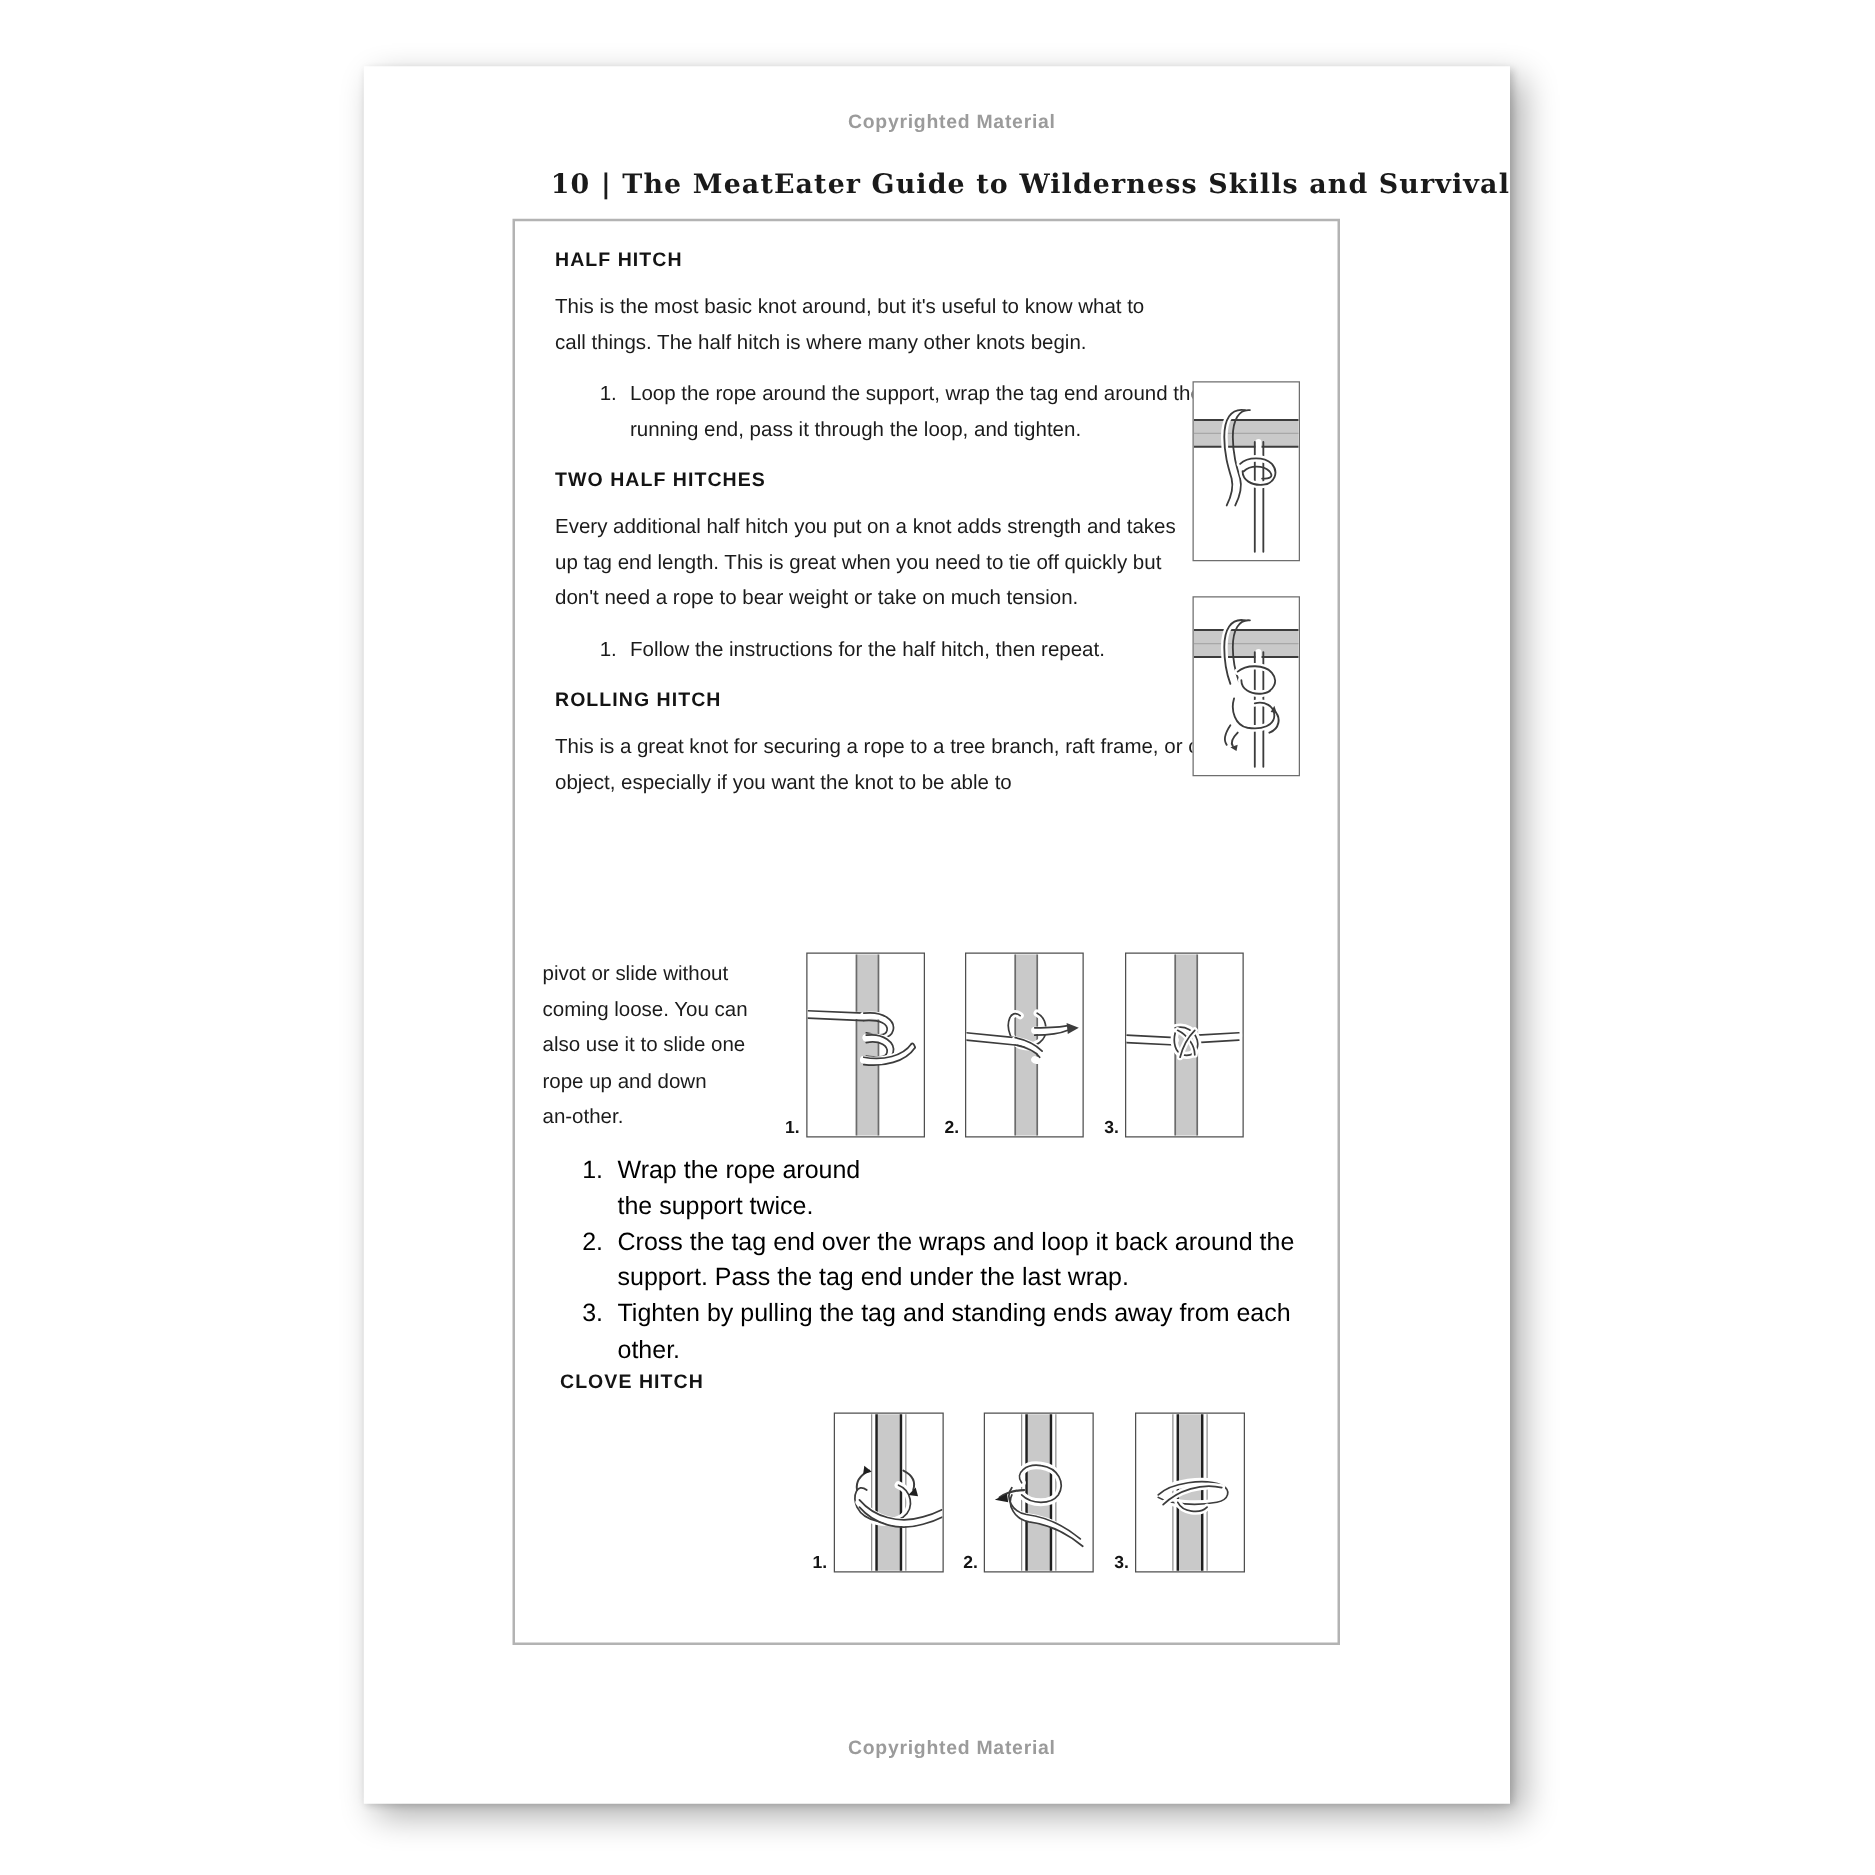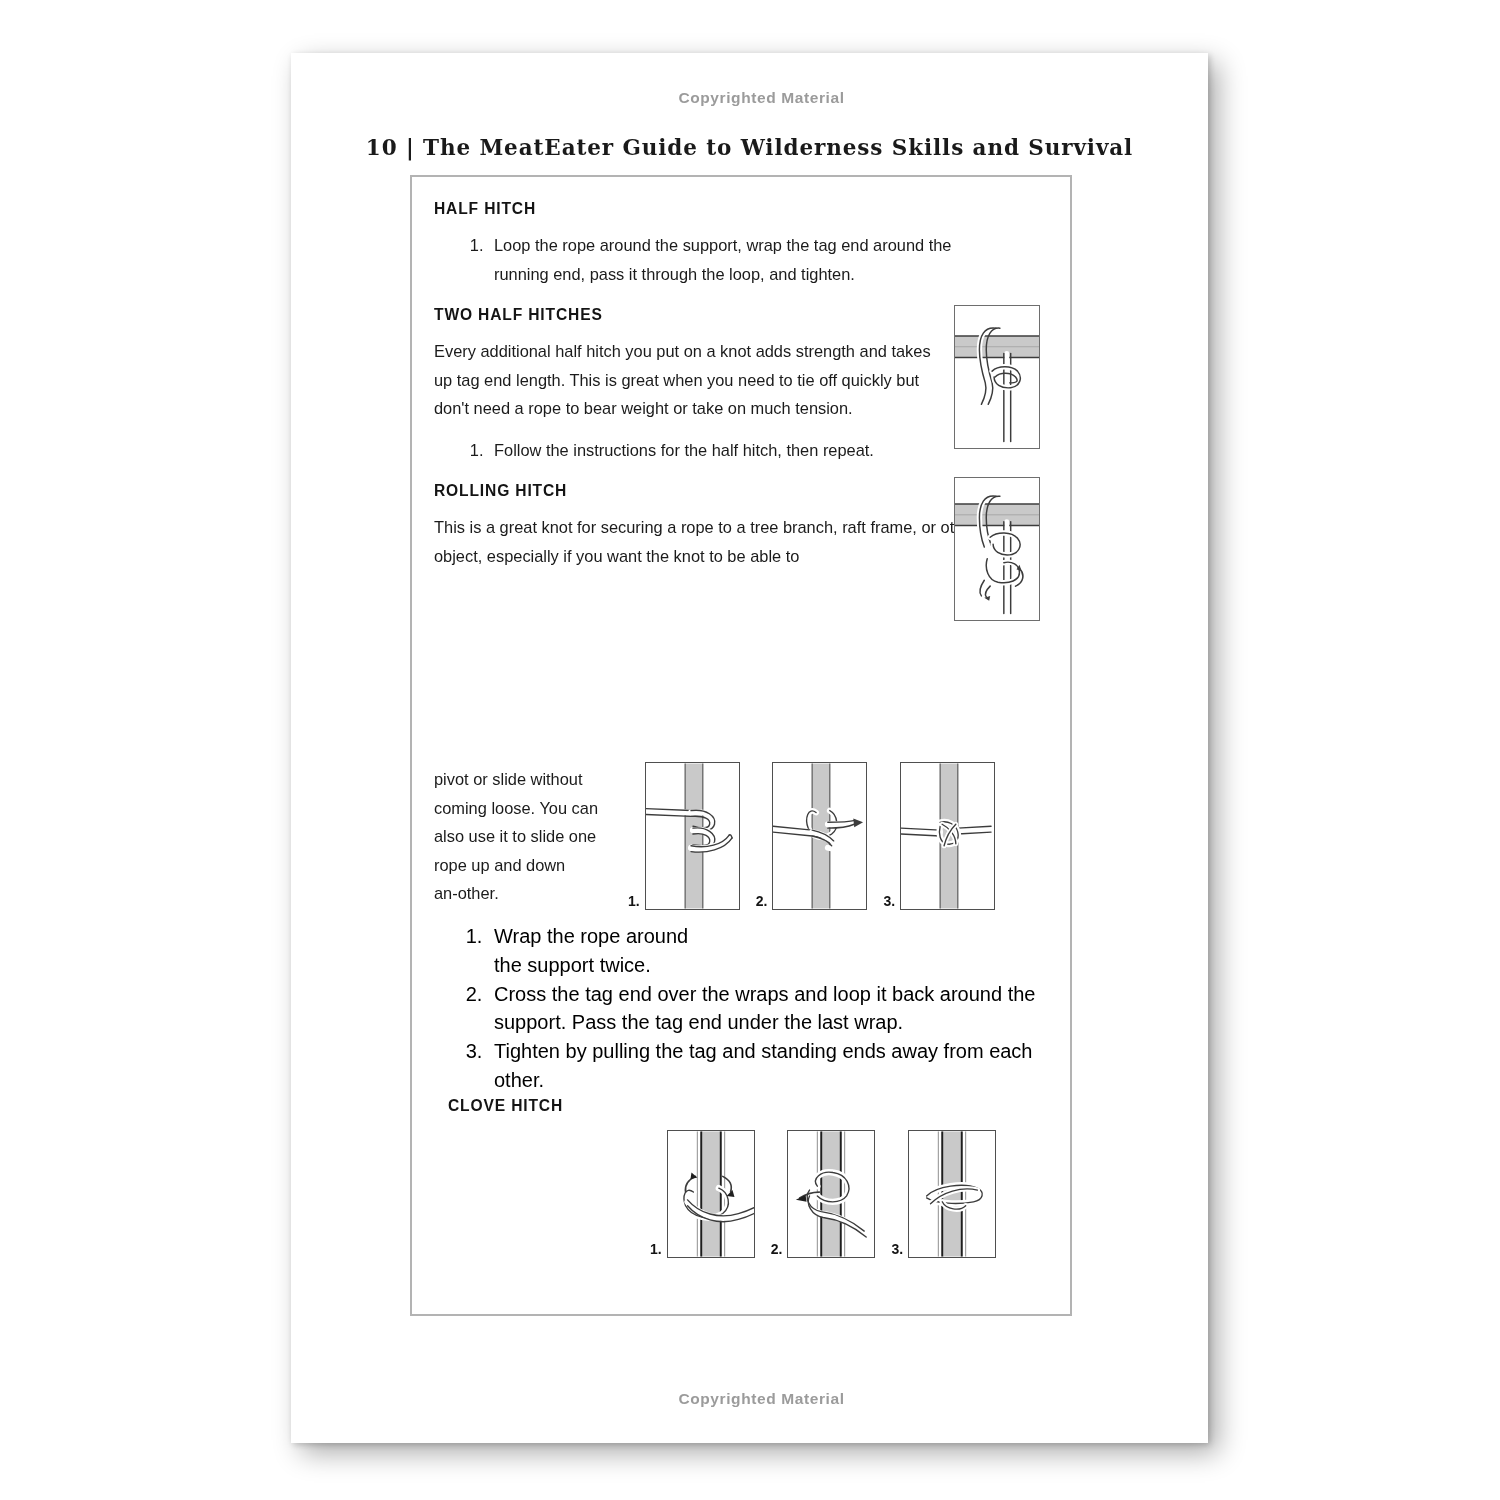--- a/index.html
+++ b/index.html
@@ -46,21 +46,21 @@
   }
   .watermark.top { top: 36px; }
   .watermark.bottom { top: 1337px; }
 
   
   .running-head {
     position: absolute;
     left: 0;
     top: 82px;
     width: 100%;
-    text-align: center;
+    text-align: right;
     font-family: "DejaVu Serif", serif;
     font-weight: 700;
     font-size: 21.5px;
     color: #1a1a1a;
     letter-spacing: 0.9px;
     white-space: nowrap;
   }
 
   
   .content-frame {
@@ -68,21 +68,21 @@
     left: 119px;
     top: 122px;
     width: 662px;
     height: 1141px;
     border: 2px solid #b3b3b3;
     box-sizing: border-box;
     background: #ffffff;
   }
   .content-inner {
     position: relative;
-    padding: 23px 24px 0 22px;
+    padding: 23px 24px 0 32px;
     height: 100%;
     box-sizing: border-box;
   }
 
   
   h2.section-head {
     margin: 0 0 13px 0;
     font-size: 15.6px;
     font-weight: 700;
     letter-spacing: 0.85px;
@@ -202,20 +202,21 @@
 
     <div class="watermark top">Copyrighted Material</div>
 
     <div class="running-head">10  |  The MeatEater Guide to Wilderness Skills and Survival</div>
 
     <div class="content-frame">
       <div class="content-inner">
 
         <div class="sec-half-hitch">
           <h2 class="section-head">HALF HITCH</h2>
+          <p class="body-text wrap-col">This is the most basic knot around, but it's useful to know what to call things. The half hitch is where many other knots begin.</p>
           <ol class="steps wrap-col">
             <li>Loop the rope around the support, wrap the tag end around the running end, pass it through the loop, and tighten.</li>
           </ol>
         </div>
 
         <div class="sec-two-half">
           <h2 class="section-head">TWO HALF HITCHES</h2>
           <p class="body-text wrap-col">Every additional half hitch you put on a knot adds strength and takes up tag end length. This is great when you need to tie off quickly but don't need a rope to bear weight or take on much tension.</p>
           <ol class="steps wrap-col">
             <li>Follow the instructions for the half hitch, then repeat.</li>

